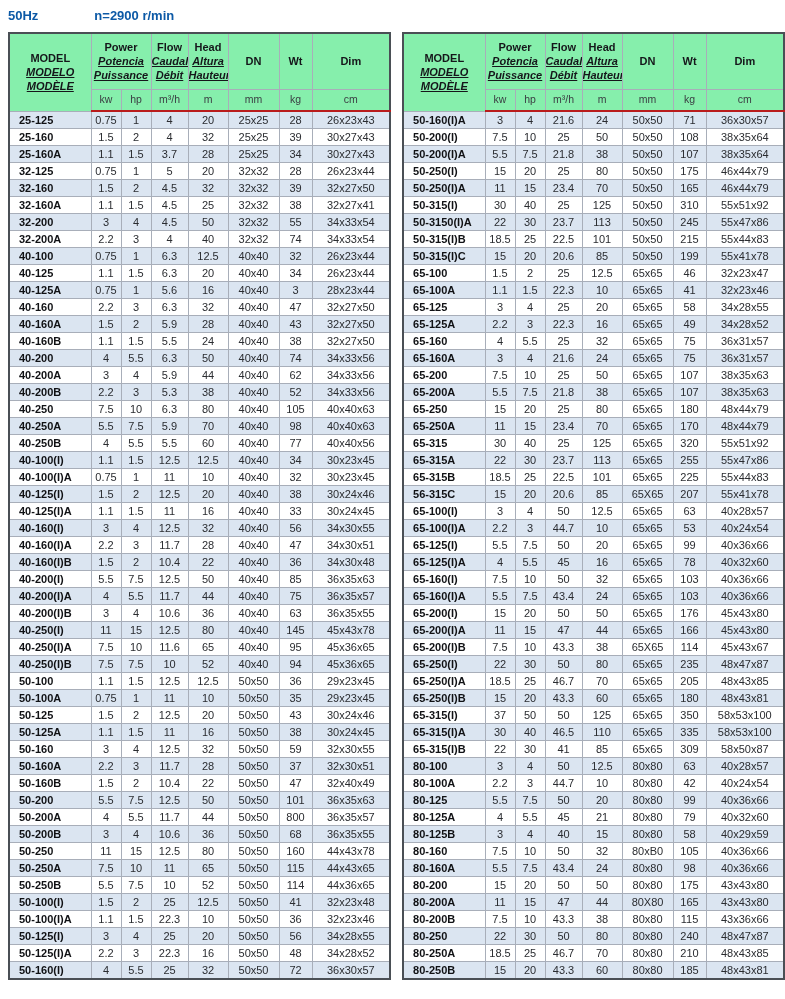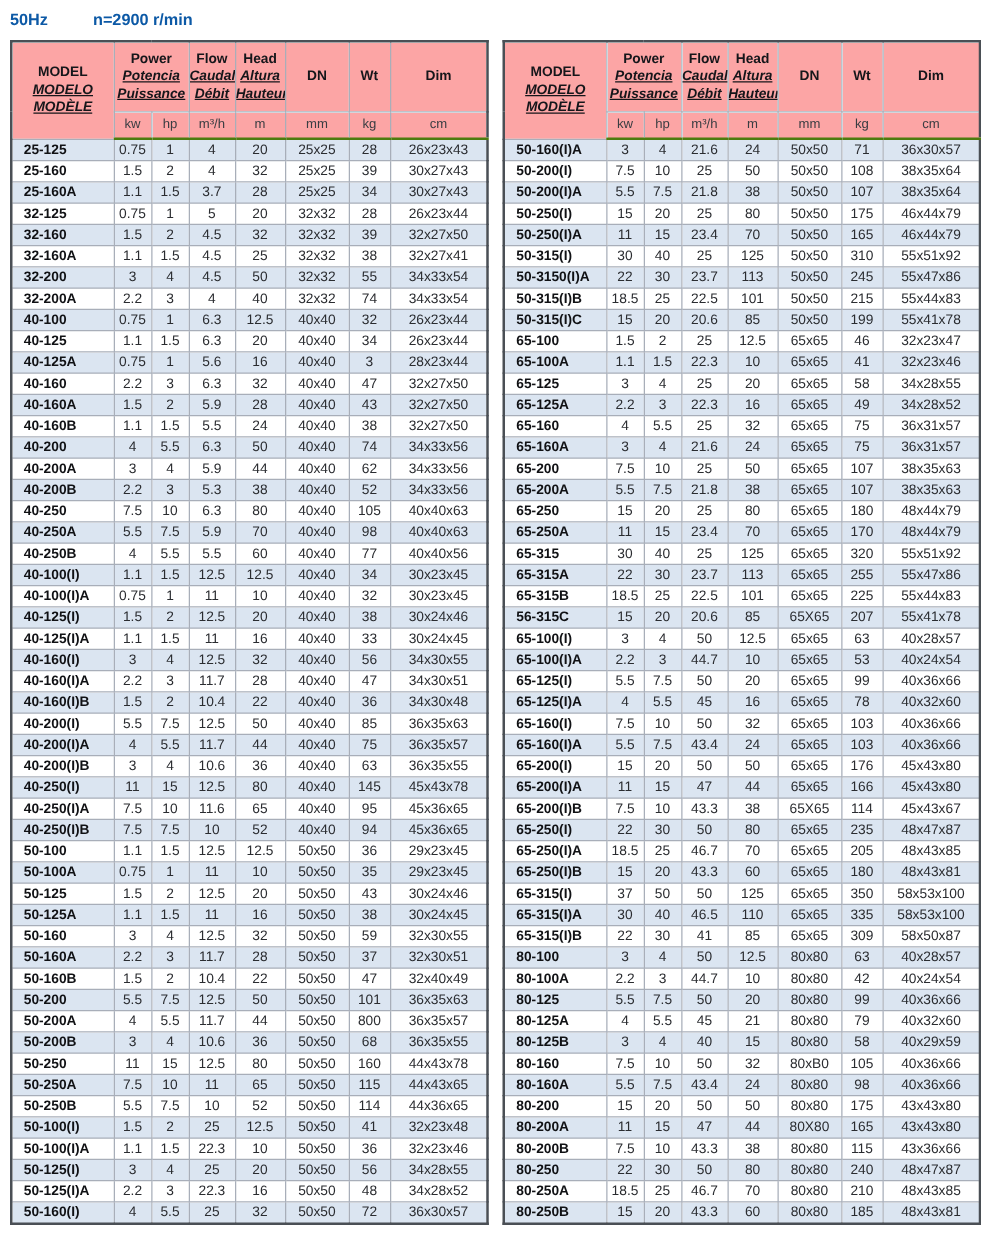--- a/index.html
+++ b/index.html
@@ -10,36 +10,36 @@
     font-family: "Liberation Sans", sans-serif;
     position: relative;
     overflow: hidden;
   }
   .topbar {
     display: flex; justify-content: space-between; align-items: flex-end;
     padding: 8px 10px 9px 8px;
   }
   .page-title { color: #0c59a6; font-size: 13.5px; font-weight: bold; }
   .page-title .it { font-style: italic; }
-  .meta { color: #0c59a6; font-size: 13px; font-weight: bold; display: flex; gap: 36px; padding-right: 2px; }
+  .meta { color: #0c59a6; font-size: 13px; font-weight: bold; display: flex; gap: 56px; padding-right: 2px; }
 
   .tables { display: flex; gap: 11px; padding: 0 4px 4px 8px; position: relative; z-index: 1; }
 
   table.data-table {
     border-collapse: collapse; table-layout: fixed;
     width: 381px; border: 2px solid #4a4f55; background: #fff;
   }
   .data-table th, .data-table td {
     border: 1px solid #a8aeb9;
     overflow: hidden; white-space: nowrap;
     padding: 0;
   }
-  thead th { background: #fca5a5; color: #15161a; font-size: 11px; font-weight: bold; line-height: 1.3; vertical-align: middle; text-align: center; }
+  thead th { background: #86efac; color: #15161a; font-size: 11px; font-weight: bold; line-height: 1.3; vertical-align: middle; text-align: center; }
   tr.hdr-main th { height: 56px; }
-  tr.hdr-units th { height: 22px; font-size: 10.5px; font-weight: normal; color: #3a3d42; border-bottom: 2px solid #4d7c0f; }
+  tr.hdr-units th { height: 22px; font-size: 10.5px; font-weight: normal; color: #3a3d42; border-bottom: 2px solid #b91c1c; }
   thead .it { font-style: italic; display: block; text-decoration: underline; }
   thead .up { display: block; }
 
   tbody td {
     height: 16px; line-height: 16px; font-size: 11px;
     text-align: center; color: #2a2c30;
   }
   tbody td.model { text-align: left; padding-left: 9px; font-weight: bold; color: #101114; }
   tbody tr:nth-child(odd) { background: #dbe5f1; }
   tbody tr:nth-child(even) { background: #ffffff; }

